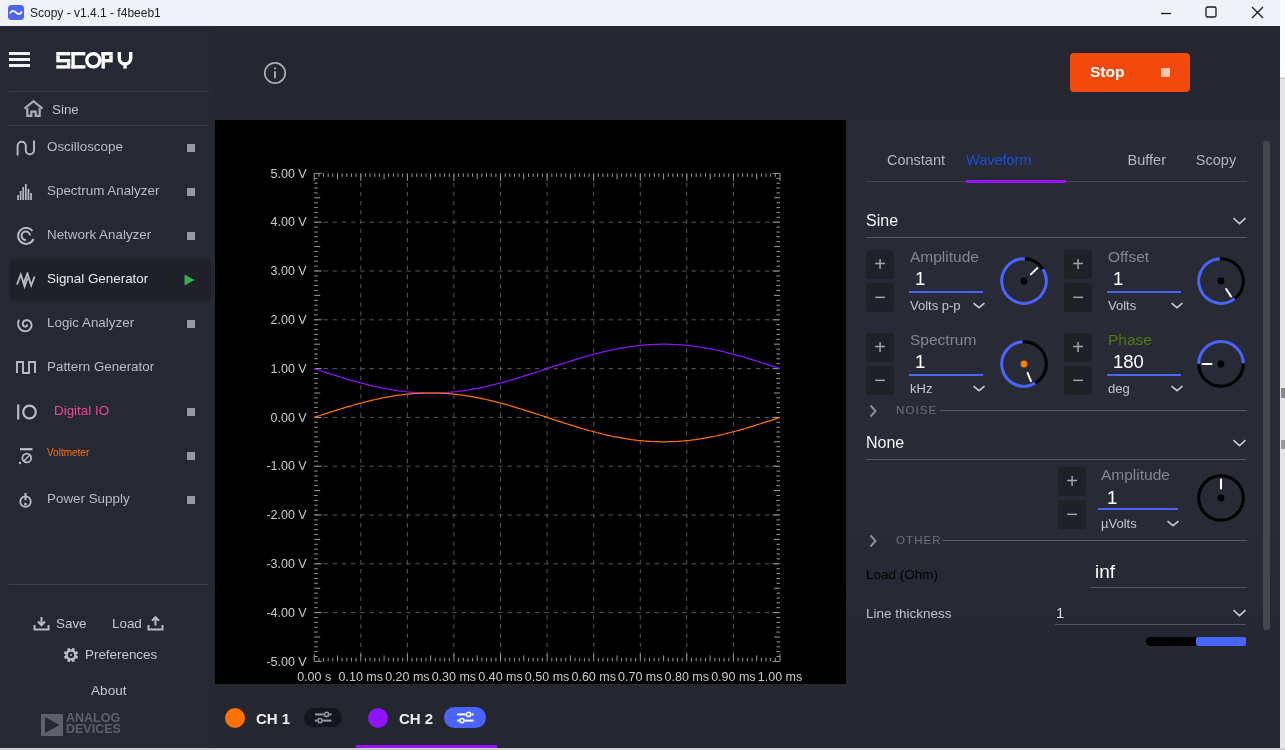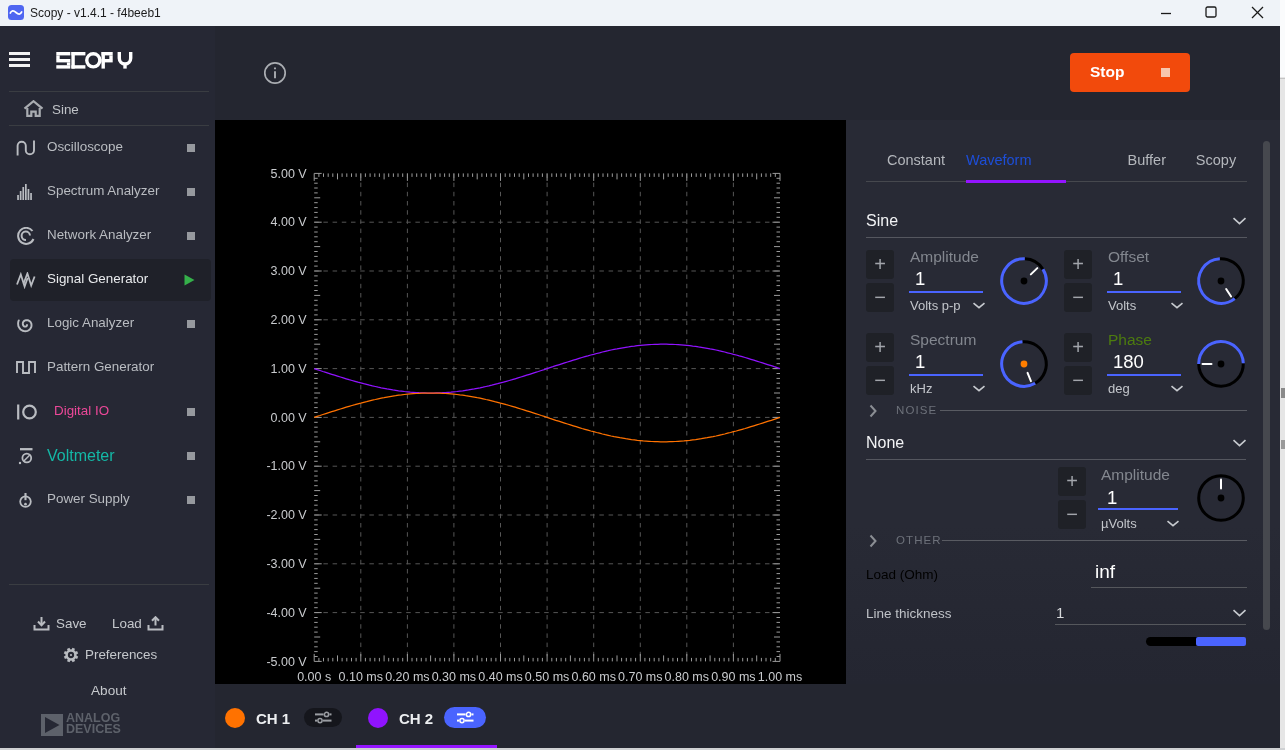--- a/index.html
+++ b/index.html
@@ -119,21 +119,21 @@
       <div style="position:absolute;left:54px;top:403px;font-size:13.4px;color:#ec4899;white-space:nowrap">Digital IO</div>
       <div style="position:absolute;left:187px;top:408px;width:8px;height:8px;background:#96999e"></div>
       <div style="position:absolute;left:16px;top:446px;width:22px;height:20px;display:flex;align-items:center">
         <svg width="20" height="19" viewBox="0 0 20 19">
           <line x1="4" y1="2.2" x2="16.5" y2="2.2" stroke="#b9bcc1" stroke-width="2.3"></line>
           <circle cx="10.8" cy="11" r="4.4" fill="none" stroke="#b9bcc1" stroke-width="1.8"></circle>
           <line x1="7.9" y1="14" x2="13.8" y2="8" stroke="#b9bcc1" stroke-width="1.5"></line>
           <circle cx="4" cy="16" r="1.2" fill="#b9bcc1"></circle>
         </svg>
       </div>
-      <div style="position:absolute;left:47px;top:447px;font-size:16px;color:#14b8a6;white-space:nowrap">Voltmeter</div>
+      <div style="position:absolute;left:47px;top:447px;font-size:10px;color:#f97316;white-space:nowrap">Voltmeter</div>
       <div style="position:absolute;left:187px;top:452px;width:8px;height:8px;background:#96999e"></div>
       <div style="position:absolute;left:16px;top:490px;width:22px;height:20px;display:flex;align-items:center">
         <svg width="19" height="19" viewBox="0 0 19 19">
           <circle cx="9.5" cy="10.6" r="5.3" fill="none" stroke="#b9bcc1" stroke-width="1.8"></circle>
           <line x1="9.5" y1="2" x2="9.5" y2="9.2" stroke="#b9bcc1" stroke-width="2.1"></line>
           <circle cx="9.5" cy="13.2" r="1.35" fill="#b9bcc1"></circle>
         </svg>
       </div>
       <div style="position:absolute;left:47px;top:491px;font-size:13.4px;color:#b9bcc1;white-space:nowrap">Power Supply</div>
       <div style="position:absolute;left:187px;top:496px;width:8px;height:8px;background:#96999e"></div>

